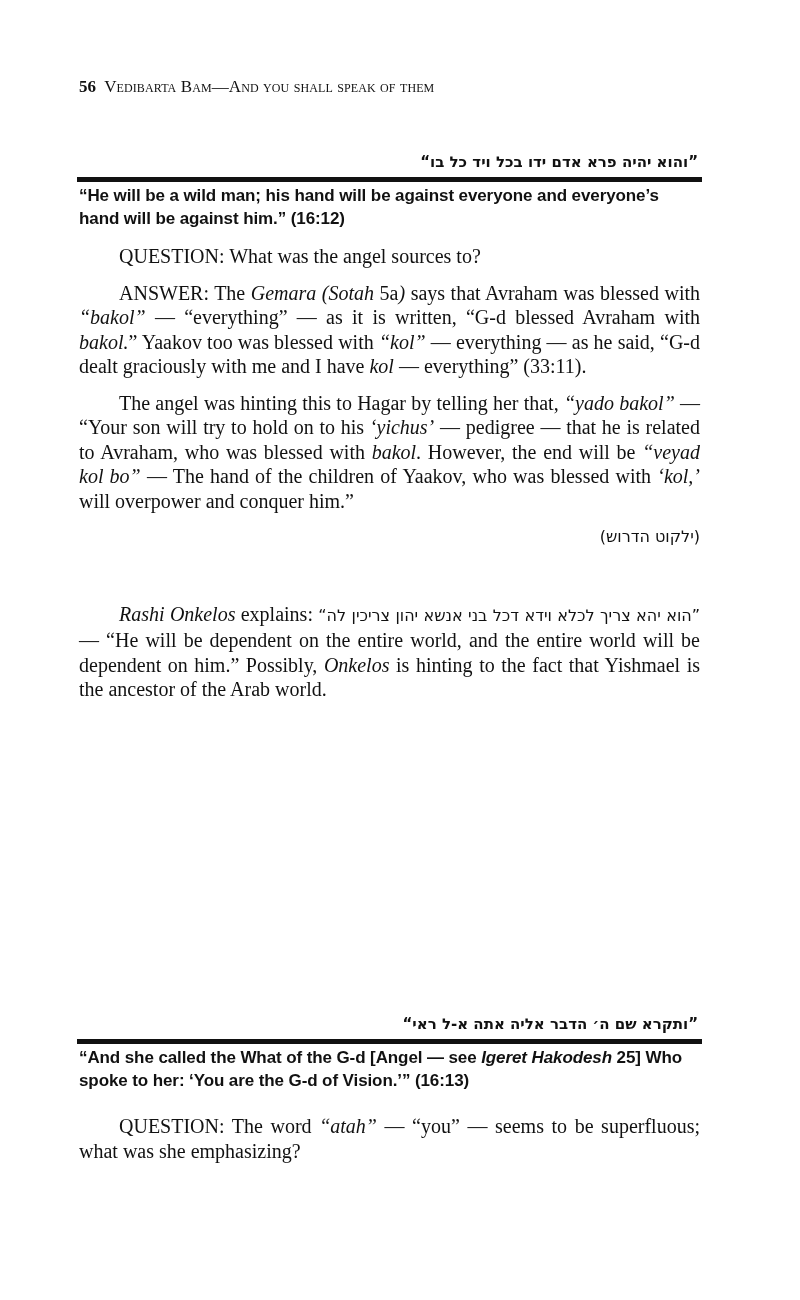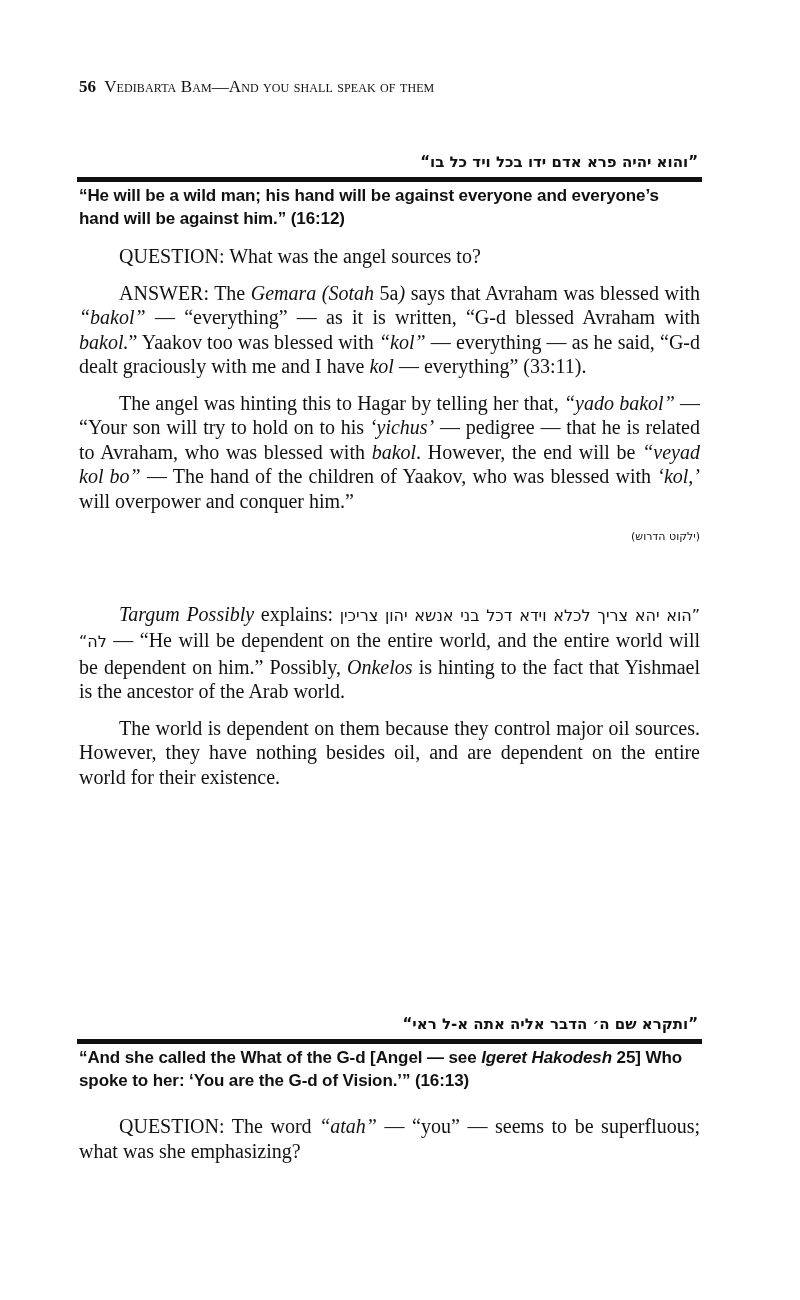--- a/index.html
+++ b/index.html
@@ -77,21 +77,21 @@
   }
   .body-text i { font-style: italic; }
   .heb-inline {
     font-family: "DejaVu Sans", "Liberation Sans", sans-serif;
     font-size: 16px;
   }
   .attribution {
     direction: rtl;
     text-align: left;
     font-family: "DejaVu Sans", "Liberation Sans", sans-serif;
-    font-size: 11px;
+    font-size: 16px;
     margin: -6px 0 0 0;
     padding-left: 560px;
     text-indent: 0 !important;
     white-space: nowrap;
   }
 </style>
 </head>
 <body>
 
 <div class="running-head">
@@ -109,23 +109,22 @@
 
   <p><span>ANSWER: The </span><i>Gemara (Sotah</i><span> 5a</span><i>)</i><span> says that Avraham was blessed with </span><i>“bakol”</i><span> — “everything” — as it is written, “G-d blessed Avraham with </span><i>bakol.</i><span>” Yaakov too was blessed with </span><i>“kol”</i><span> — everything — as he said, “G-d dealt graciously with me and I have </span><i>kol</i><span> — everything” (33:11).</span></p>
 
 
   <p><span>The angel was hinting this to Hagar by telling her that, </span><i>“yado bakol”</i><span> — “Your son will try to hold on to his </span><i>‘yichus’</i><span> — pedigree — that he is related to Avraham, who was blessed with </span><i>bakol</i><span>. However, the end will be </span><i>“veyad kol bo”</i><span> — The hand of the children of Yaakov, who was blessed with </span><i>‘kol,’</i><span> will overpower and conquer him.”</span></p>
 
   <p class="attribution">(ילקוט הדרוש)</p>
 
   <div style="height:40px;"></div>
 
-  <p><i>Targum Possibly</i><span> explains: </span><span class="heb-inline" dir="rtl">”הוא יהא צריך לכלא וידא דכל בני אנשא יהון צריכין לה“</span><span> — “He will be dependent on the entire world, and the entire world will be dependent on him.” Possibly, </span><i>Onkelos</i><span> is hinting to the fact that Yishmael is the ancestor of the Arab world.</span></p>
+  <p><i>Rashi Onkelos</i><span> explains: </span><span class="heb-inline" dir="rtl">”הוא יהא צריך לכלא וידא דכל בני אנשא יהון צריכין לה“</span><span> — “He will be dependent on the entire world, and the entire world will be dependent on him.” Possibly, </span><i>Onkelos</i><span> is hinting to the fact that Yishmael is the ancestor of the Arab world.</span></p>
 
-  <p><span>The world is dependent on them because they control major oil sources. However, they have nothing besides oil, and are dependent on the entire world for their existence.</span></p>
 </div>
 
 <div class="verse-block" style="top:1012px;">
   <div class="hebrew-head">”ותקרא שם ה׳ הדבר אליה אתה א-ל ראי“</div>
   <div class="rule"></div>
   <div class="english-head"><span>“And she called the What of the G-d [Angel — see </span><i>Igeret Hakodesh</i><span> 25] Who spoke to her: ‘You are the G-d of Vision.’” (16:13)</span></div>
 </div>
 
 <div class="body-text" style="top:1114px;">
   <p><span>QUESTION: The word </span><i>“atah”</i><span> — “you” — seems to be superfluous; what was she emphasizing?</span></p>

